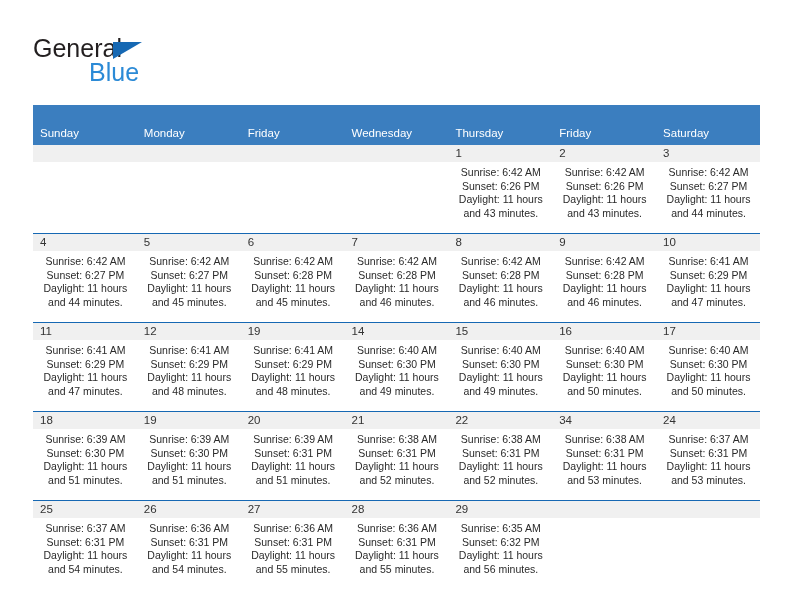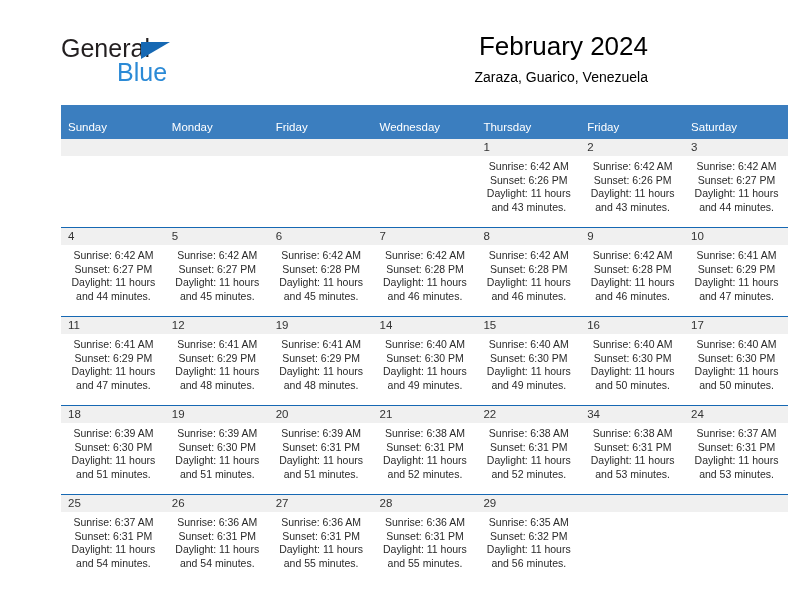--- a/index.html
+++ b/index.html
@@ -13,21 +13,20 @@
     font-family: "Liberation Sans", sans-serif;
     color: #000000;
     overflow: hidden;
   }
 
   .page {
     position: relative;
     width: 652px;
     height: 612px;
     box-sizing: border-box;
-    margin-left: 28px;
   }
 
   
   .header {
     position: absolute;
     left: 33px;
     top: 30px;
     right: 32px;
     height: 62px;
   }
@@ -97,21 +96,21 @@
     table-layout: fixed;
   }
   .calendar col { width: 103.857px; }
 
   .calendar thead th {
     background: #3b7ebf;
     color: #ffffff;
     font-size: 11.5px;
     font-weight: normal;
     text-align: left;
-    padding: 16px 0 5px 7px;
+    padding: 22px 0 5px 7px;
     height: 11px;
     line-height: 13px;
     border: none;
   }
 
   .wk-row > td {
     vertical-align: top;
     padding: 0;
     border-top: 1.5px solid #1668b3;
     border-bottom: none;
@@ -149,24 +148,20 @@
 <div class="page">
 
   <div class="header">
 
     <div class="logo">
       <span class="logo-general">General</span>
       <span class="logo-tri"></span>
       <span class="logo-blue">Blue</span>
     </div>
 
-    <div class="title-block">
-      <div class="cal-title">February 2024</div>
-      <div class="cal-subtitle">Zaraza, Guarico, Venezuela</div>
-    </div>
 
   </div>
 
   <table class="calendar">
     <colgroup>
       <col>
         <col>
         <col>
         <col>
         <col>

